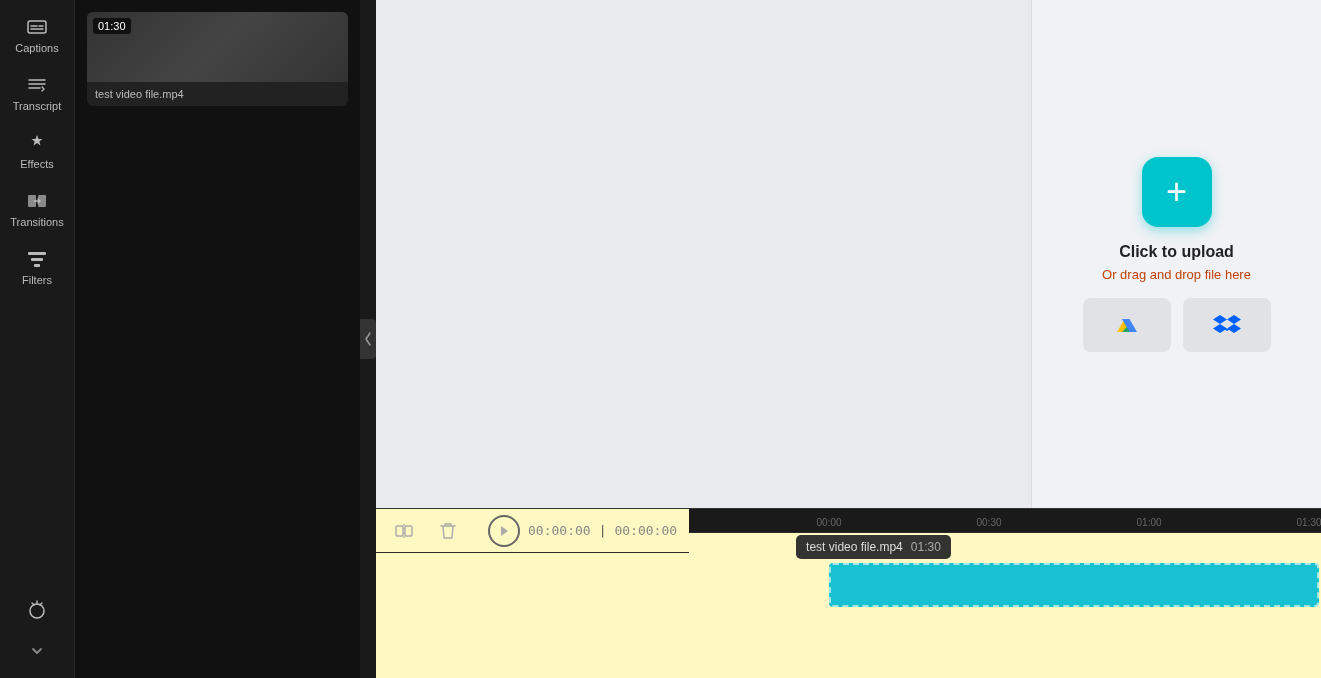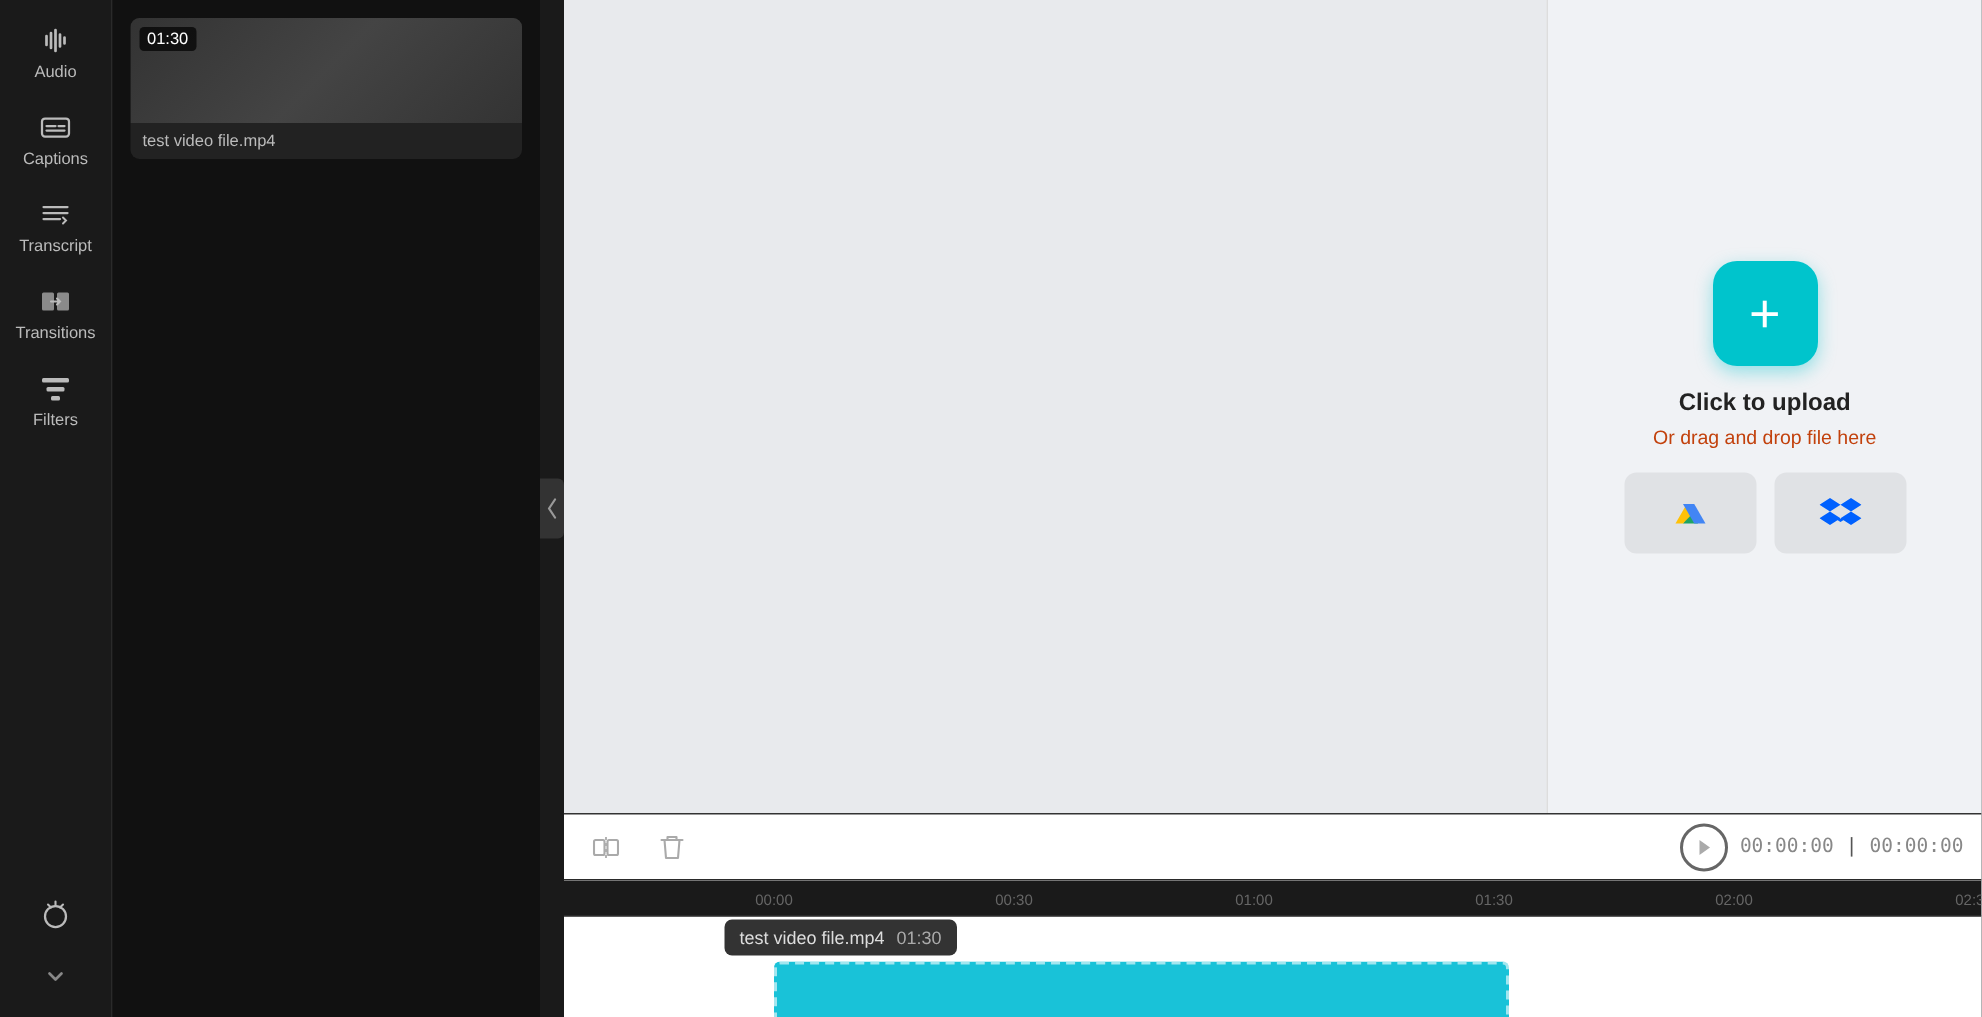--- a/index.html
+++ b/index.html
@@ -176,25 +176,25 @@
       border-radius: 8px;
       display: flex;
       align-items: center;
       justify-content: center;
       cursor: pointer;
       border: none;
     }
 
     
     .timeline-area {
-      height: 136px;
-      background: #ffffff;
+      height: 170px;
+      background: #fef9c3;
       border-top: 1px solid #333;
       display: flex;
-      flex-direction: column;
+      flex-direction: row;
     }
     .timeline-toolbar {
       height: 44px;
       display: flex;
       align-items: center;
       padding: 0 12px;
       gap: 12px;
       border-bottom: 1px solid #2a2a2a;
     }
     .toolbar-btn {
@@ -291,28 +291,20 @@
       border: 2px dashed #fff;
       opacity: 0.85;
     }
   </style>
 </head>
 <body>
 
 <div class="sidebar">
 
 
-  <div class="sidebar-item">
-    <div class="icon-svg">
-      <svg width="22" height="22" viewBox="0 0 22 22" fill="none">
-        <path d="M8 6v10M11 4v14M14 7v8M17 9v4M5 8v6" stroke="#bbb" stroke-width="1.8" stroke-linecap="round"></path>
-      </svg>
-    </div>
-    <span class="item-label">Audio</span>
-  </div>
 
 
   <div class="sidebar-item">
     <div class="icon-svg">
       <svg width="22" height="22" viewBox="0 0 22 22" fill="none">
         <rect x="2" y="5" width="18" height="12" rx="2" stroke="#bbb" stroke-width="1.5" fill="none"></rect>
         <line x1="5" y1="10" x2="11" y2="10" stroke="#bbb" stroke-width="1.5" stroke-linecap="round"></line>
         <line x1="5" y1="13" x2="17" y2="13" stroke="#bbb" stroke-width="1.5" stroke-linecap="round"></line>
         <line x1="13" y1="10" x2="17" y2="10" stroke="#bbb" stroke-width="1.5" stroke-linecap="round"></line>
       </svg>
@@ -325,20 +317,28 @@
       <svg width="22" height="22" viewBox="0 0 22 22" fill="none">
         <line x1="3" y1="6" x2="19" y2="6" stroke="#bbb" stroke-width="1.5" stroke-linecap="round"></line>
         <line x1="3" y1="10" x2="19" y2="10" stroke="#bbb" stroke-width="1.5" stroke-linecap="round"></line>
         <line x1="3" y1="14" x2="14" y2="14" stroke="#bbb" stroke-width="1.5" stroke-linecap="round"></line>
         <path d="M16 17l2-2-2-2" stroke="#bbb" stroke-width="1.3" stroke-linecap="round"></path>
       </svg>
     </div>
     <span class="item-label">Transcript</span>
   </div>
 
+  <div class="sidebar-item">
+    <div class="icon-svg">
+      <svg width="22" height="22" viewBox="0 0 22 22" fill="none">
+        <path d="M11 3l1.5 4h4l-3.2 2.4 1.2 4L11 11l-3.5 2.4 1.2-4L5.5 7h4L11 3z" fill="#bbb"></path>
+      </svg>
+    </div>
+    <span class="item-label">Effects</span>
+  </div>
 
   <div class="sidebar-item">
     <div class="icon-svg">
       <svg width="22" height="22" viewBox="0 0 22 22" fill="none">
         <rect x="2" y="5" width="8" height="12" rx="1" fill="#bbb" opacity="0.7"></rect>
         <rect x="12" y="5" width="8" height="12" rx="1" fill="#bbb" opacity="0.7"></rect>
         <path d="M8 11h6M12 9l2 2-2 2" stroke="#bbb" stroke-width="1.4" stroke-linecap="round"></path>
       </svg>
     </div>
     <span class="item-label">Transitions</span>

